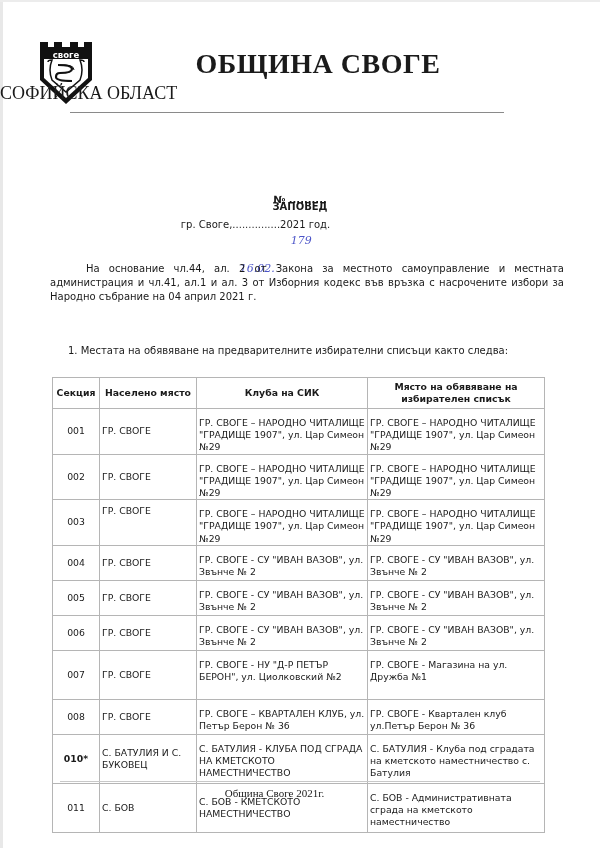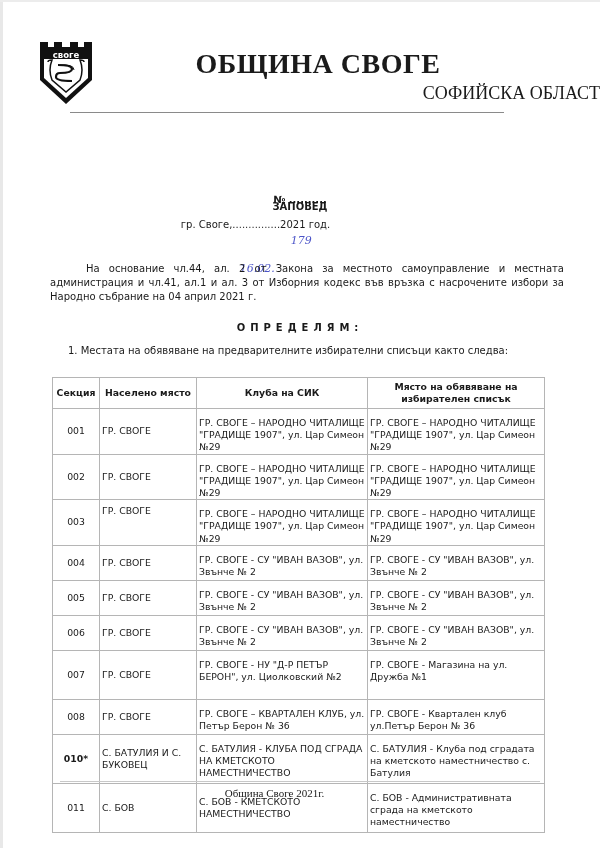--- a/index.html
+++ b/index.html
@@ -12,23 +12,23 @@
   .scan-top { position: absolute; left: 0; top: 0; width: 600px; height: 2px; background: #ececec; }
 
   .logo { position: absolute; left: 38px; top: 40px; width: 56px; height: 66px; }
 
   .org-title {
     position: absolute; left: 0; width: 600px; top: 48px; text-align: center;
     font-family: "Liberation Serif", serif; font-weight: bold; font-size: 28px; letter-spacing: 0.5px;
     padding-left: 36px; box-sizing: border-box;
   }
   .org-sub {
-    position: absolute; left: 0; width: 600px; top: 83px; text-align: right;
+    position: absolute; left: 0; width: 600px; top: 83px; text-align: left;
     font-family: "Liberation Serif", serif; font-size: 18px;
-    padding-left: 60px; box-sizing: border-box;
+    box-sizing: border-box;
   }
   .header-rule { position: absolute; left: 70px; top: 112px; width: 434px; height: 1px; background: #8a8a8a; }
   .contact {
     position: absolute; left: 73px; top: 120px; font-family: "Liberation Serif", serif;
     font-size: 10px; font-weight: bold; white-space: nowrap;
   }
   .contact .mail { font-weight: normal; }
 
   .order-title {
     position: absolute; left: 0; width: 600px; top: 161px; text-align: center;
@@ -105,21 +105,20 @@
     <span style="position:relative; display:inline-block;">
       <span>..........</span>
       <span class="hand" style="position:absolute; left:2px; top:-8px;">179</span>
     </span>
   </div>
   <div class="order-date">
     <span>гр. Своге,..</span><span style="position:relative; display:inline-block;"><span style="color:#333">..........</span><span class="hand" style="position:absolute; left:1px; top:-5px;">16.02.</span></span><span>...2021 год.</span>
   </div>
 
   <div class="preamble">На основание чл.44, ал. 2 от Закона за местното самоуправление и местната администрация и чл.41, ал.1 и ал. 3 от Изборния кодекс във връзка с насрочените избори за Народно събрание на 04 април 2021 г.</div>
-  <div class="determine">ОПРЕДЕЛЯМ:</div>
   <div class="item-1">1.  Местата на обявяване на предварителните избирателни списъци както следва:</div>
 
   <table class="sik">
     <colgroup>
         <col class="c1">
         <col class="c2">
         <col class="c3">
         <col class="c4">
       </colgroup>
     <thead>

